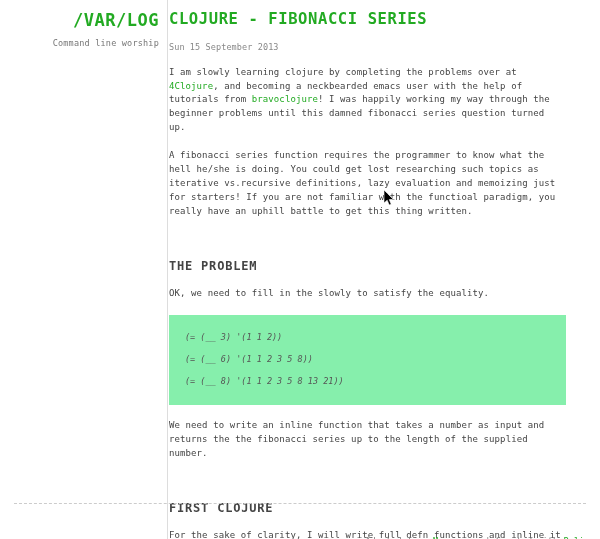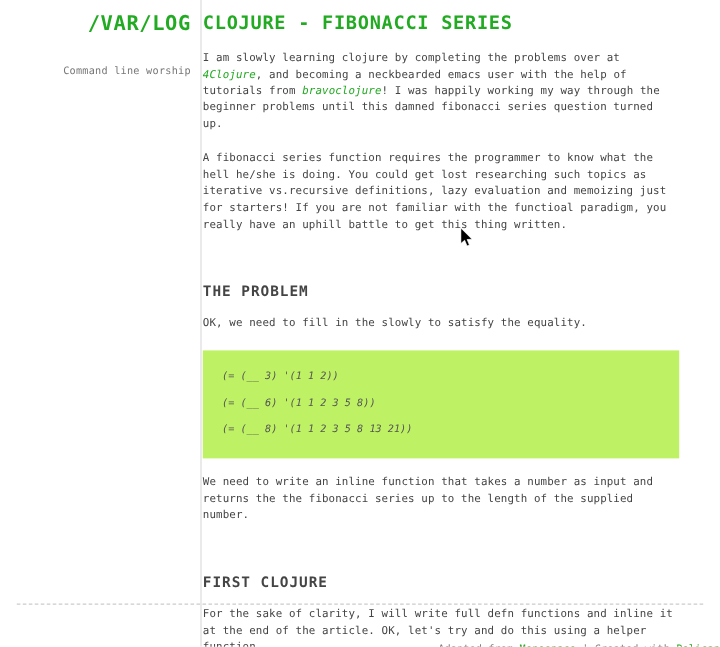--- a/index.html
+++ b/index.html
@@ -42,21 +42,21 @@
     letter-spacing: 0.5px;
     margin: 0;
     padding-top: 2px;
     text-decoration: none;
     display: block;
     line-height: 1.2;
   }
   .site-subtitle {
     font-size: 8.5px;
     color: #777777;
-    margin-top: 25px;
+    margin-top: 8px;
     letter-spacing: 0.2px;
   }
   
   .main {
     position: absolute;
     left: 152px;
     top: 0;
     width: 432px;
     box-sizing: border-box;
     padding: 8px 18px 0 17px;
@@ -79,32 +79,31 @@
   p.body-text {
     font-size: 9px;
     line-height: 1.55;
     color: #444444;
     margin: 14px 0 0 0;
     letter-spacing: 0.1px;
   }
   a.inline-link {
     color: #22aa22;
     text-decoration: none;
-    font-style: italic;
   }
   h2.section-head {
     font-family: "DejaVu Sans Mono", monospace;
     font-size: 12px;
     font-weight: bold;
     color: #444444;
     letter-spacing: 0.8px;
     margin: 40px 0 0 0;
   }
   .code-block {
-    background: #bef264;
+    background: #86efac;
     margin-top: 14px;
     padding: 12px 16px 12px 16px;
     box-sizing: border-box;
   }
   .code-line {
     font-family: "DejaVu Sans Mono", monospace;
     font-size: 8.5px;
     font-style: italic;
     color: #555555;
     line-height: 1.3;
@@ -150,20 +149,21 @@
 
   <div class="sidebar">
     <a class="site-title" href="#">/VAR/LOG</a>
     <div class="site-subtitle">Command line worship</div>
   </div>
 
   <div class="main">
 
     <h1 class="post-title">CLOJURE - FIBONACCI SERIES</h1>
 
+    <div class="post-date">Sun 15 September 2013</div>
 
     <p class="body-text"><span>I am slowly learning clojure by completing the problems over at </span><a class="inline-link" href="#">4Clojure</a><span>, and becoming a neckbearded emacs user with the help of tutorials from </span><a class="inline-link" href="#">bravoclojure</a><span>! I was happily working my way through the beginner problems until this damned fibonacci series question turned up.</span></p>
 
     <p class="body-text">A fibonacci series function requires the programmer to know what the hell he/she is doing. You could get lost researching such topics as iterative vs.recursive definitions, lazy evaluation and memoizing just for starters! If you are not familiar with the functioal paradigm, you really have an uphill battle to get this thing written.</p>
 
     <h2 class="section-head">THE PROBLEM</h2>
 
     <p class="body-text">OK, we need to fill in the slowly to satisfy the equality.</p>
 
     <div class="code-block">

